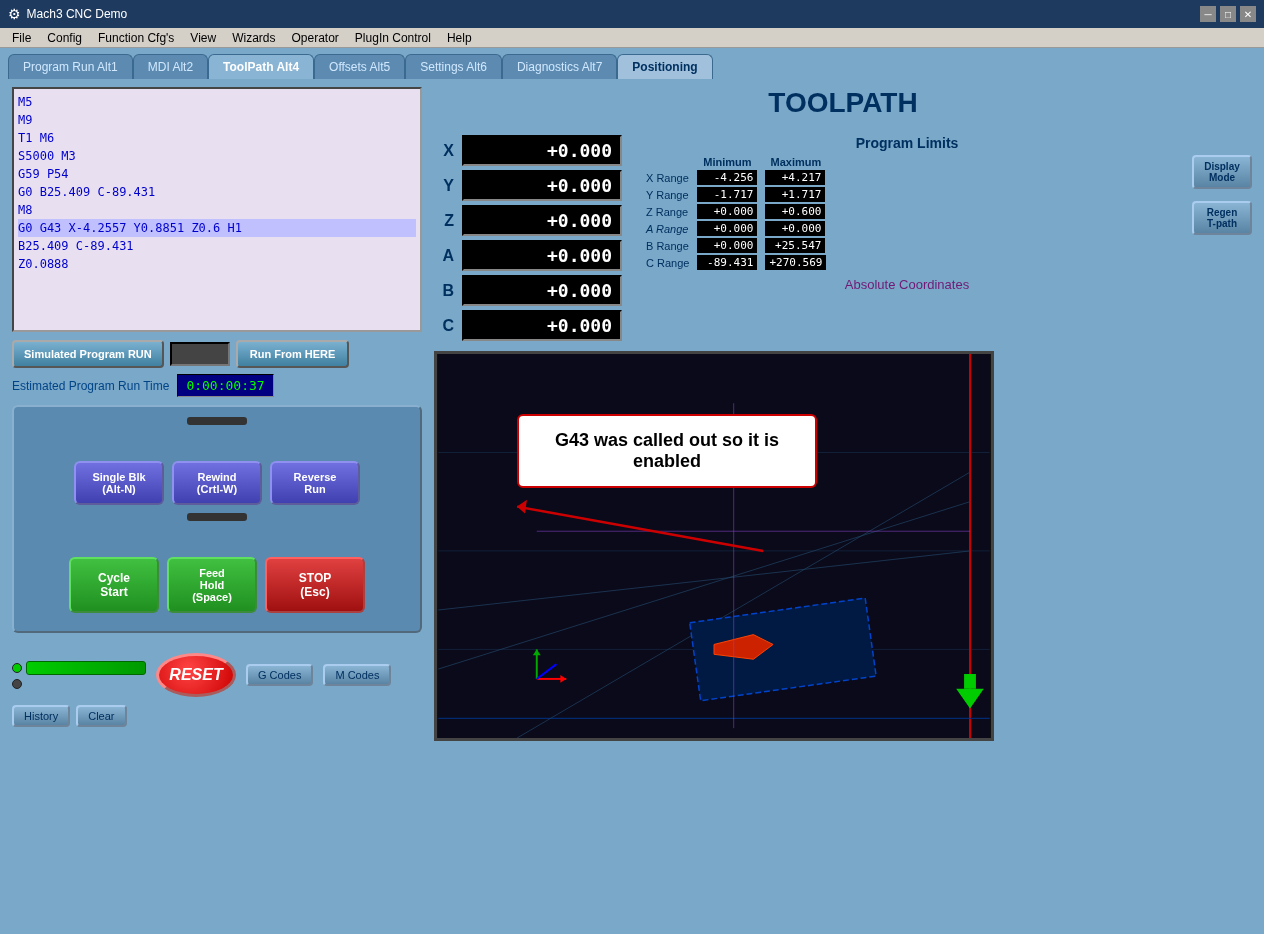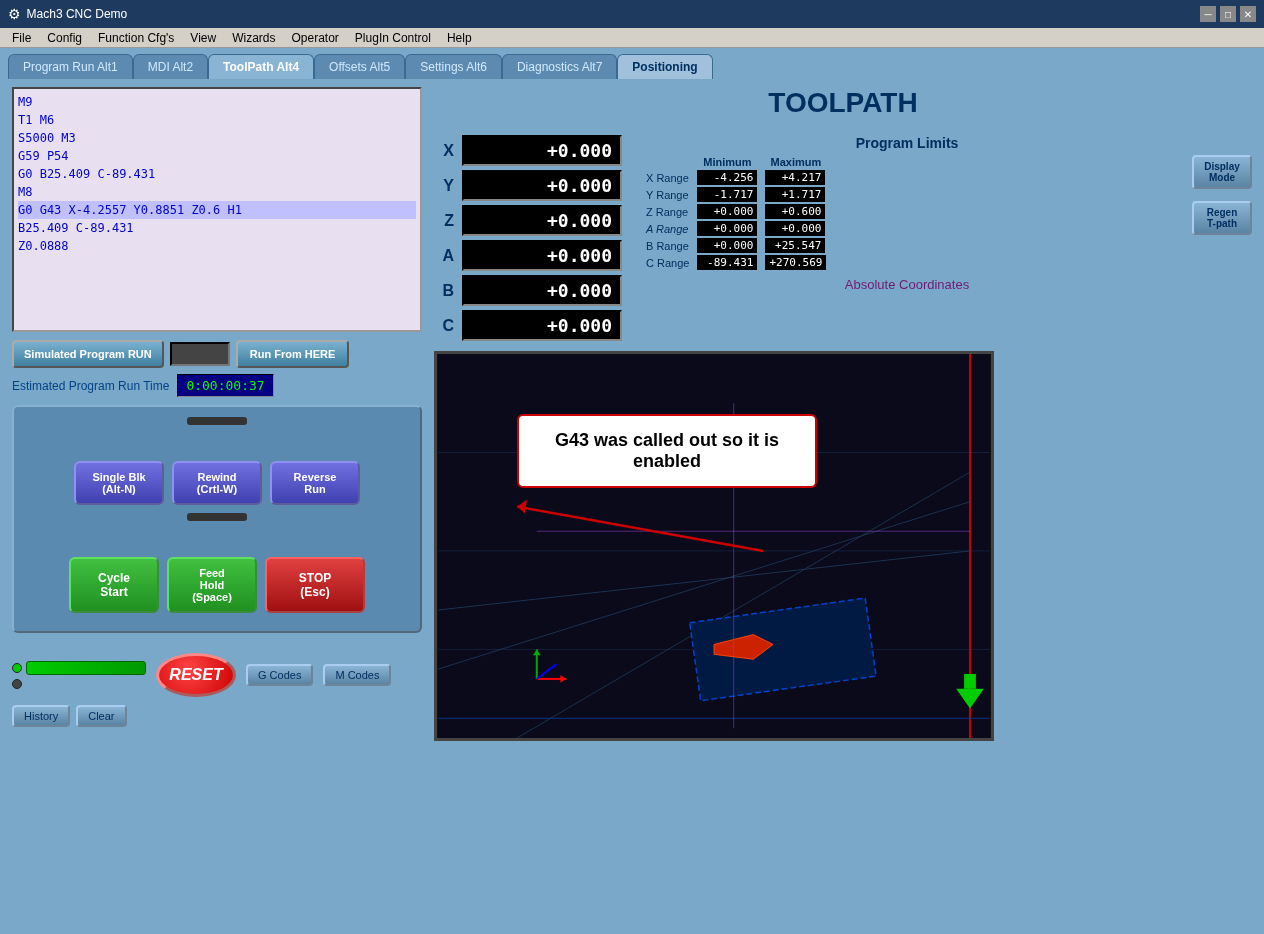--- a/index.html
+++ b/index.html
@@ -454,20 +454,21 @@
   <div class="tab">Settings Alt6</div>
   <div class="tab">Diagnostics Alt7</div>
   <div class="tab tab-positioning">Positioning</div>
 </div>
 
 <div class="main-content">
 
   <div class="left-panel">
 
     <div class="gcode-list">
+      <div class="gcode-line">M5</div>
       <div class="gcode-line">M9</div>
       <div class="gcode-line">T1 M6</div>
       <div class="gcode-line">S5000 M3</div>
       <div class="gcode-line">G59 P54</div>
       <div class="gcode-line">G0 B25.409 C-89.431</div>
       <div class="gcode-line">M8</div>
       <div class="gcode-line selected">G0 G43 X-4.2557 Y0.8851 Z0.6 H1</div>
       <div class="gcode-line">B25.409 C-89.431</div>
       <div class="gcode-line">Z0.0888</div>
     </div>

